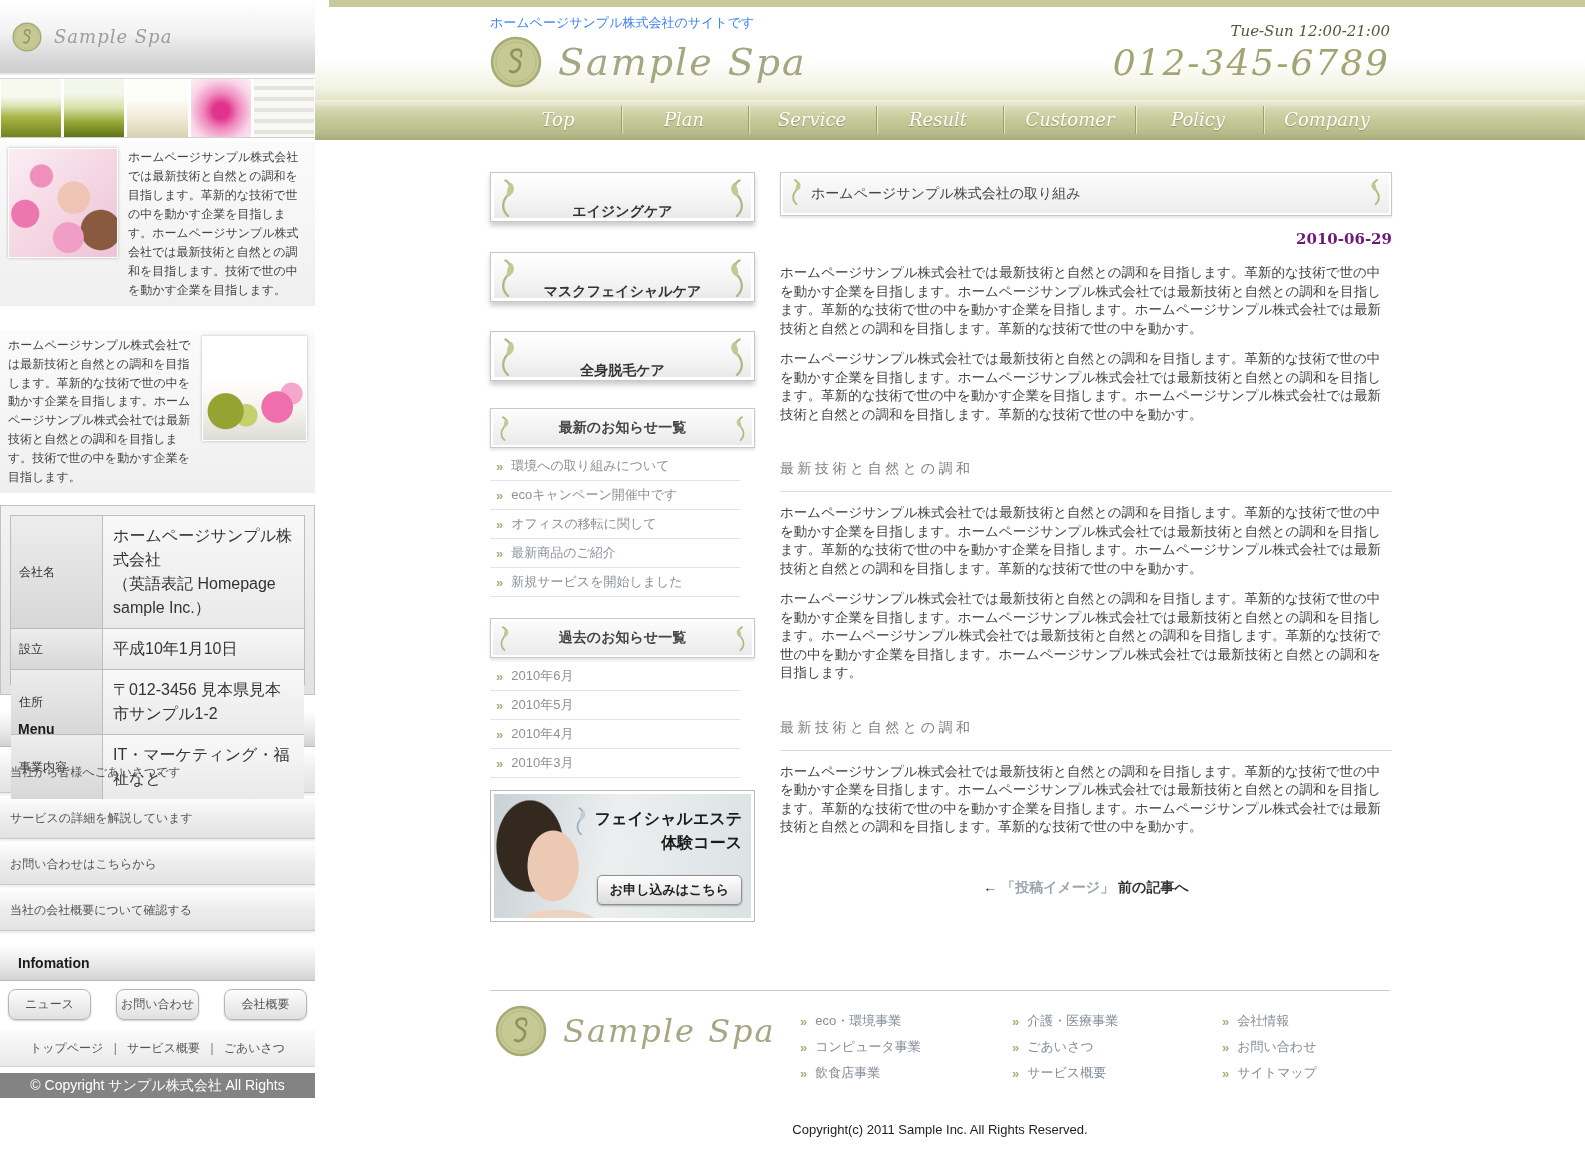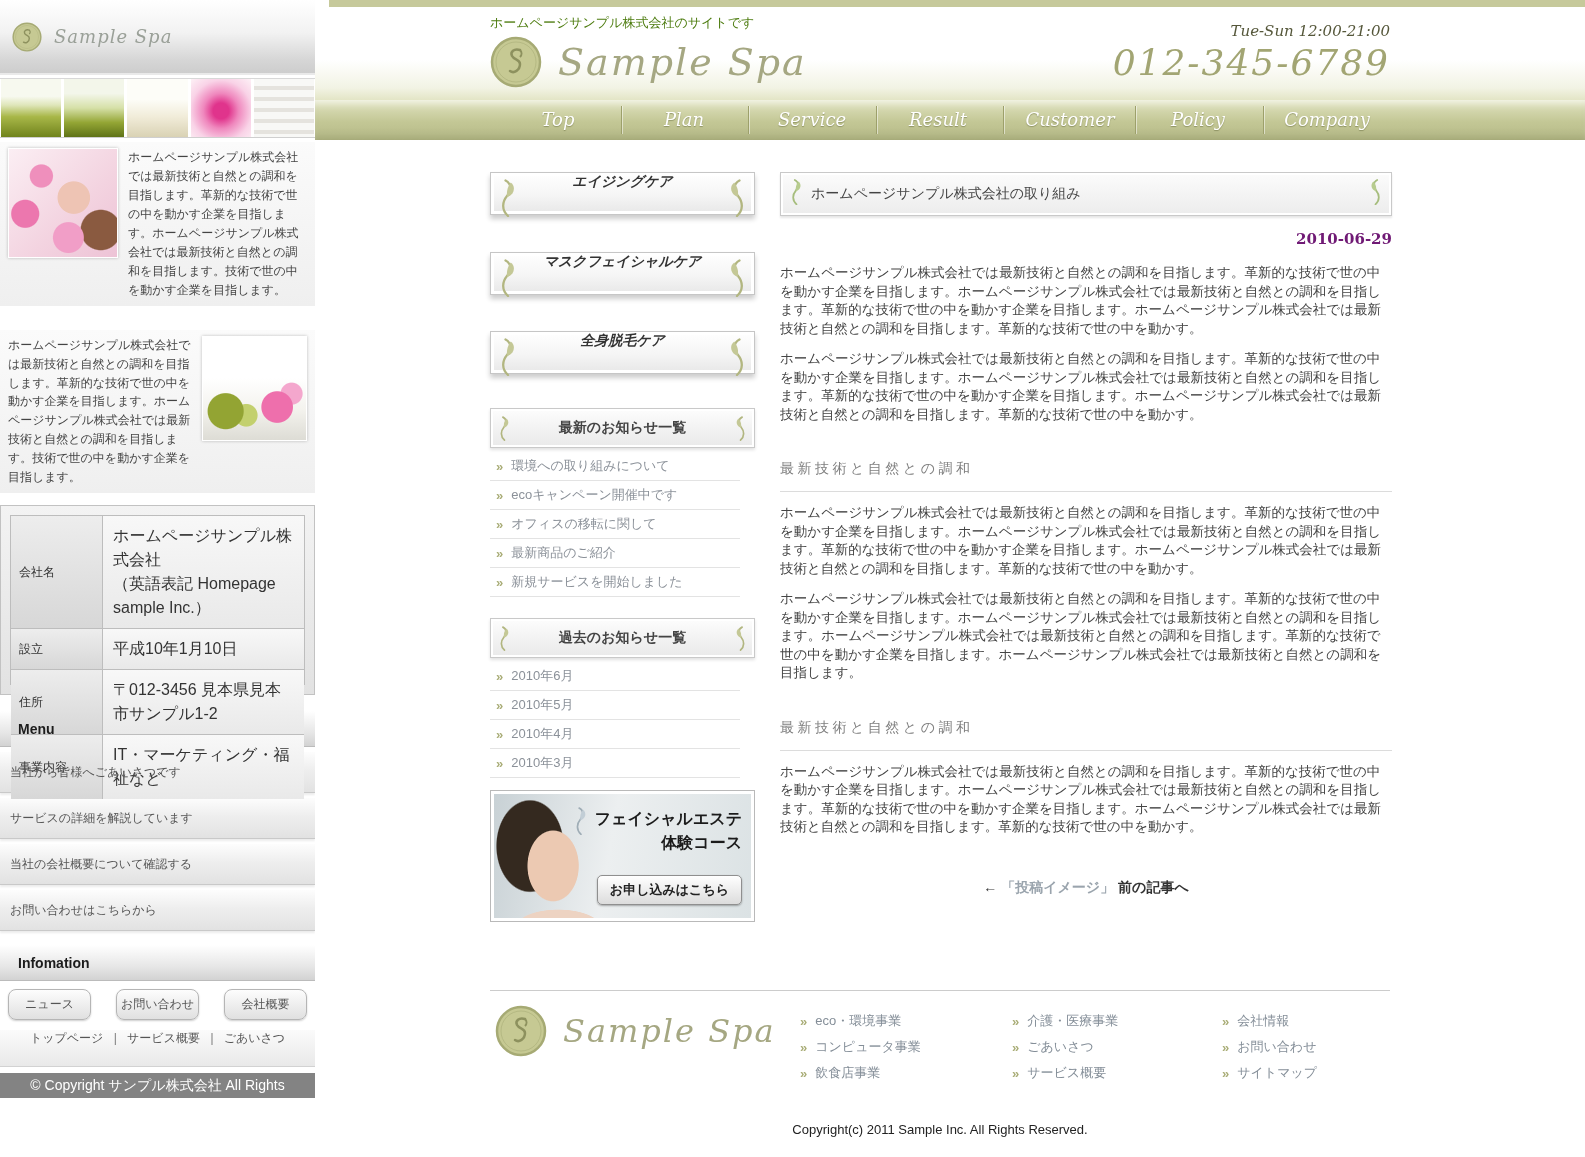--- a/index.html
+++ b/index.html
@@ -56,56 +56,56 @@
     font-size:14px; font-weight:bold; color:#1c1c1c;
     background:linear-gradient(180deg,#ffffff,#e7e7e7 60%,#d2d2d2); border-bottom:1px solid #bbb; }
   .sb-heading.info { margin-top:14px; }
   .sb-item { display:block; margin-top:4px; height:42px; line-height:40px; padding-left:10px;
     font-size:12px; color:#555; background:linear-gradient(180deg,#fdfdfd,#eeeeee 45%,#e2e2e2);
     border-top:1px solid #fff; border-bottom:1px solid #c9c9c9; box-shadow:0 2px 2px rgba(0,0,0,.08); }
   .sb-btnrow { margin-top:6px; height:36px; display:flex; gap:25px; padding:2px 8px; }
   .sb-btn { flex:1; height:31px; line-height:29px; text-align:center; font-size:12px; color:#555;
     border:1px solid #b5b5b5; border-radius:8px; background:linear-gradient(180deg,#fdfdfd,#e0e0e0);
     box-shadow:0 1px 2px rgba(0,0,0,.2); display:block; }
-  .sb-linkrow { margin-top:6px; height:38px; display:flex; justify-content:center;
+  .sb-linkrow { margin-top:6px; height:38px; display:flex; align-items:center; justify-content:center;
     gap:6px; font-size:12px; color:#555;
     background:linear-gradient(180deg,#fbfbfb,#e9e9e9); border-top:1px solid #fff; border-bottom:1px solid #d2d2d2; }
   .sb-linkrow a { color:#555; }
   .sb-copy { margin-top:6px; height:25px; line-height:25px; text-align:center; font-size:14px;
     color:#fff; background:#838383; }
 
   
   .main { position:absolute; left:315px; top:0; width:1270px; height:1157px; background:#fff; }
   .top-bar { position:absolute; left:14px; right:0; top:0; height:7px; background:#c6c99b; }
-  .tagline { position:absolute; left:175px; top:14px; font-size:13px; color:#4d7c0f; }
+  .tagline { position:absolute; left:175px; top:14px; font-size:13px; color:#3b82f6; }
   .logo-row { position:absolute; left:175px; top:36px; display:flex; align-items:center; }
   .logo-text { margin-left:16px; font-family:"DejaVu Serif", serif; font-style:italic;
     font-size:38px; color:#a5a782; letter-spacing:2px; }
   .header-fade { position:absolute; left:0; right:0; top:60px; height:40px;
     background:linear-gradient(180deg,rgba(255,255,255,0),#f2f3e4 70%,#e3e5c6 100%); }
   .contact { position:absolute; right:195px; top:22px; text-align:right; }
   .hours { font-family:"DejaVu Serif", serif; font-style:italic; font-size:15px; color:#55573a; }
   .phone { font-family:"DejaVu Serif", serif; font-style:italic; font-size:36px; color:#a2a573;
     letter-spacing:2px; margin-top:2px; }
   .nav { position:absolute; left:0; right:0; top:100px; height:40px;
     background:linear-gradient(180deg,#e0e3c0,#c3c795 55%,#b6ba88);
     box-shadow:inset 0 8px 10px -6px rgba(255,255,255,.8), inset 0 -8px 10px -6px rgba(90,95,55,.25); }
   .nav-item { position:absolute; top:0; width:120px; height:40px; line-height:40px; text-align:center;
     font-family:"DejaVu Serif", serif; font-style:italic; font-size:18px; color:#fff;
     text-shadow:0 1px 1px rgba(110,115,70,.6); }
   .nav-div { position:absolute; top:6px; width:1px; height:28px; background:#9da06b;
     box-shadow:1px 0 0 rgba(255,255,255,.5); }
 
   
   .leftcol { position:absolute; left:175px; top:172px; width:265px; height:760px; }
-  .orn-btn { position:absolute; left:0; width:265px; height:43px; border:1px solid #c6c6c6;
+  .orn-btn { position:absolute; left:0; width:265px; height:50px; border:1px solid #c6c6c6;
     background:linear-gradient(180deg,#ffffff,#f5f5f5 55%,#e7e7e7);
     box-shadow:inset 0 0 0 3px #fff, 0 4px 5px rgba(0,0,0,.2);
-    display:flex; align-items:flex-start; justify-content:center;
-    font-size:14px; font-weight:bold; color:#333;font-style:italic; }
+    display:flex; align-items:flex-end; justify-content:center;
+    font-size:14px; font-weight:bold; color:#333; }
   .orn-btn .curl-l { position:absolute; left:7px; top:6px; }
   .orn-btn .curl-r { position:absolute; right:7px; top:6px; }
   .list-head { position:absolute; left:0; width:265px; height:40px; border:1px solid #c9c9c9;
     background:linear-gradient(180deg,#fdfdfd,#e9e9e9);
     box-shadow:inset 0 0 0 2px #fff, 0 2px 3px rgba(0,0,0,.12);
     display:flex; align-items:center; justify-content:center;
     font-size:14px; font-weight:bold; color:#444; }
   .list-head .curl-l { position:absolute; left:7px; top:6px; }
   .list-head .curl-r { position:absolute; right:7px; top:6px; }
   .linklist { position:absolute; left:0; width:250px; }
@@ -209,22 +209,22 @@
       <div class="trow">
         <div class="tlabel">事業内容</div>
         <div class="tval">IT・マーケティング・福祉など</div>
       </div>
     </div>
   </div>
 
   <div class="sb-heading">Menu</div>
   <a class="sb-item">当社から皆様へごあいさつです</a>
   <a class="sb-item">サービスの詳細を解説しています</a>
+  <a class="sb-item">お問い合わせはこちらから</a>
   <a class="sb-item">当社の会社概要について確認する</a>
-  <a class="sb-item">お問い合わせはこちらから</a>
 
   <div class="sb-heading info">Infomation</div>
   <div class="sb-btnrow">
     <a class="sb-btn">ニュース</a>
     <a class="sb-btn">お問い合わせ</a>
     <a class="sb-btn">会社概要</a>
   </div>
 
   <div class="sb-linkrow">
     <a>トップページ</a>

